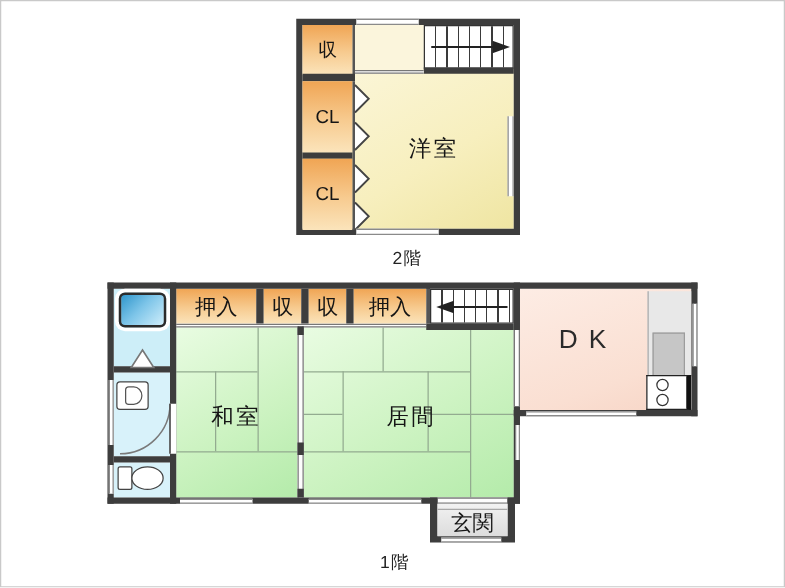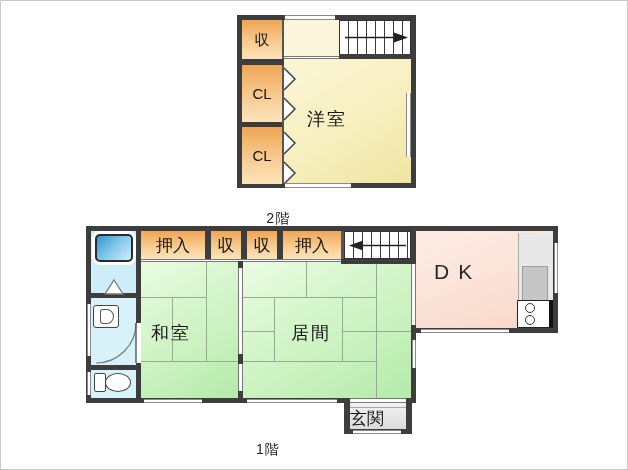--- a/index.html
+++ b/index.html
@@ -24,21 +24,21 @@
   
   .stairs{background:repeating-linear-gradient(90deg,#fff 0px,#fff 8px,#3a3a3a 8px,#3a3a3a 9px);
           border:1px solid #333;background-color:#fff;}
   
   .win-h{background:#fff;border-top:1px solid #8a8a8a;border-bottom:1px solid #8a8a8a;}
   .win-v{background:#fff;border-left:1px solid #8a8a8a;border-right:1px solid #8a8a8a;}
   
   .slide-h{background:#fdfdfd;border-top:1px solid #777;border-bottom:1px solid #777;}
   .slide-v{background:#fdfdfd;border-left:1px solid #777;border-right:1px solid #777;}
   .tl{background:#93ab90;}  
-  .lbl{display:flex;align-items:center;justify-content:flex-start;white-space:nowrap;}
+  .lbl{display:flex;align-items:center;justify-content:center;white-space:nowrap;}
   .room-name{font-size:18px;letter-spacing:2px;color:#151515;}
   .small-name{font-size:17px;color:#151515;}
   .dk-name{font-size:21px;letter-spacing:9px;color:#2a2a2a;padding-left:9px;}
   .floor-name{font-size:14px;color:#222;letter-spacing:1px;}
   svg{display:block;}
 </style>
 </head>
 <body>
 
 <div class="canvas">
@@ -86,21 +86,21 @@
       </svg>
 
     <div class="a lbl" style="left:306px;top:106px;width:80px;height:24px;">
       <span class="room-name">洋室</span>
     </div>
 
     <div class="a win-h" style="left:284px;top:14px;width:50px;height:5px;"></div>
     <div class="a win-h" style="left:284px;top:182px;width:66px;height:5px;"></div>
     <div class="a win-v" style="left:405px;top:92px;width:5px;height:64px;"></div>
 
-    <div class="a lbl" style="left:265px;top:209px;width:120px;height:18px;font-family:Liberation Mono, monospace;">
+    <div class="a lbl" style="left:265px;top:197px;width:120px;height:18px;">
       <span class="floor-name">2階</span>
     </div>
   </div>
 
   <div>
 
     <div class="a bathfloor" style="left:90px;top:230px;width:45px;height:62px;"></div>
     <div class="a washfloor" style="left:90px;top:297px;width:45px;height:67px;"></div>
     <div class="a washfloor" style="left:90px;top:369px;width:45px;height:28px;"></div>
     <div class="a tatami" style="left:140px;top:260px;width:97px;height:137px;"></div>

